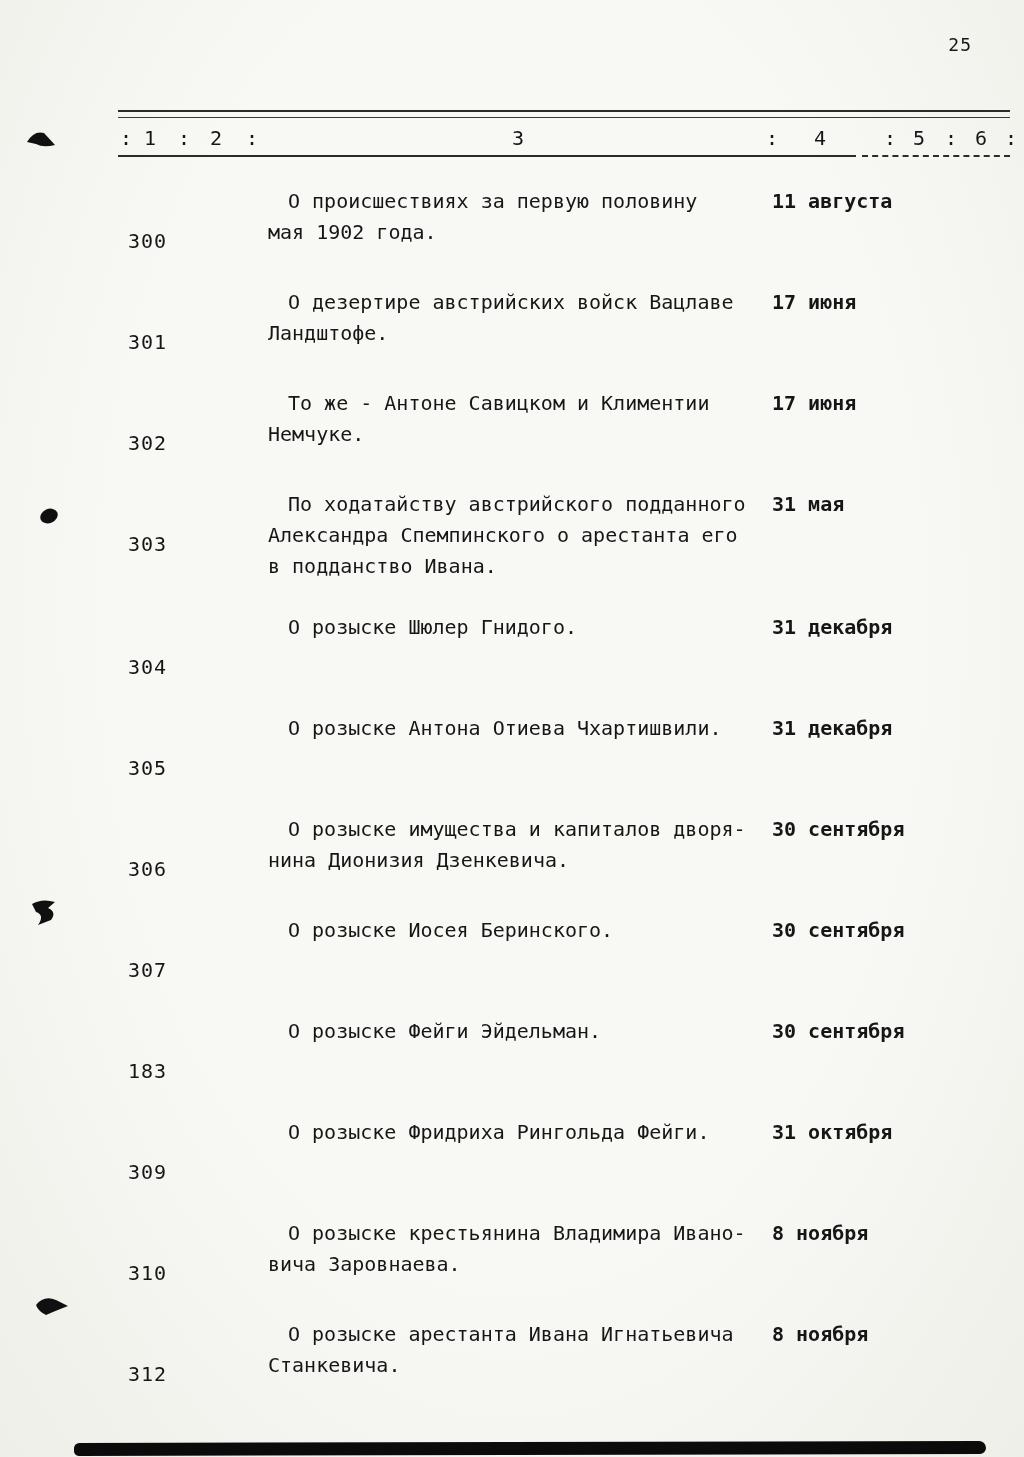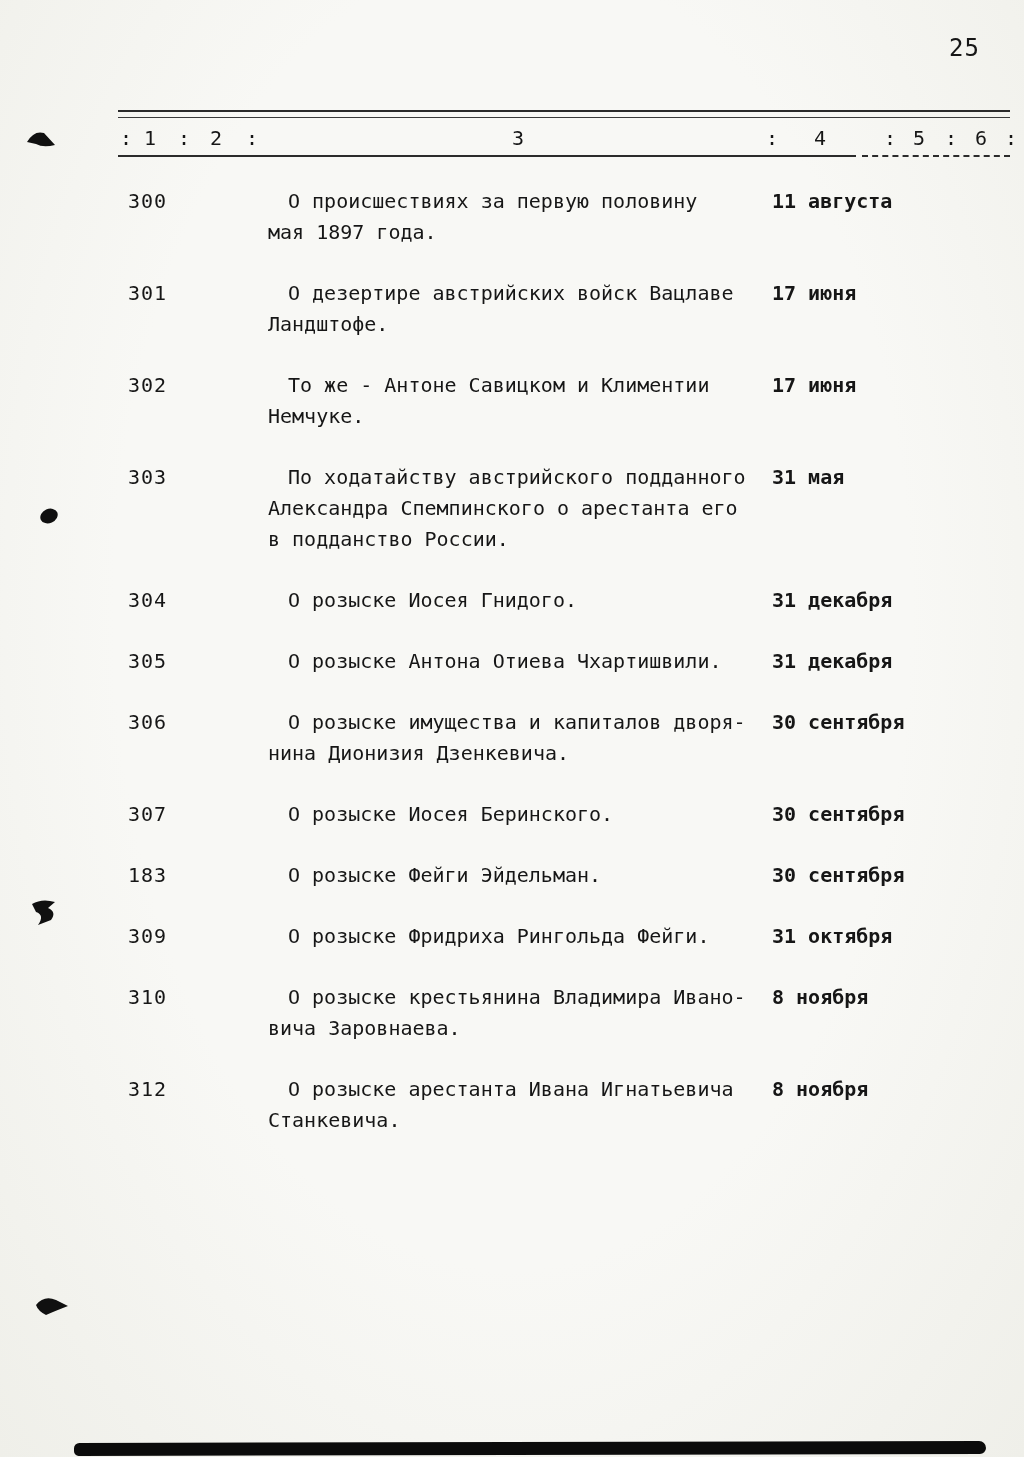--- a/index.html
+++ b/index.html
@@ -14,22 +14,22 @@
     margin: 0 auto;
     background: radial-gradient(ellipse at 50% 42%, #f8f8f5 55%, #efefe9 100%);
     overflow: hidden;
     font-family: "DejaVu Sans Mono", "Liberation Mono", monospace;
     color: #161616;
   }
 
   .page-number {
     position: absolute;
     top: 34px;
-    right: 44px;
-    font-size: 24px;
+    right: 52px;
+    font-size: 18px;
     letter-spacing: 1px;
   }
 
   
   .table-head {
     position: absolute;
     top: 110px;
     left: 118px;
     width: 892px;
   }
@@ -82,20 +82,21 @@
   .entry {
     display: grid;
     grid-template-columns: 140px minmax(502px, max-content) auto;
     margin-left: 128px;
     margin-bottom: 30px;
     font-size: 20px;
     line-height: 31px;
   }
   .entry .num {
     letter-spacing: 1px;
+    margin-top: 40px;
   }
   .entry .desc { white-space: nowrap; }
   .entry .desc .line:first-child { padding-left: 20px; }
   .entry .date {
     white-space: nowrap;
     padding-left: 2px;
     font-weight: bold;
   }
 
   
@@ -158,21 +159,21 @@
       <div class="rule-bottom"></div>
       <div class="rule-bottom-dash"></div>
     </div>
   </div>
 
   <div class="entries">
   <div class="entry">
     <div class="num">300</div>
     <div class="desc">
           <div class="line">О происшествиях за первую половину</div>
-          <div class="line">мая 1897 года.</div>
+          <div class="line">мая 1902 года.</div>
         </div>
     <div class="date">11 августа</div>
   </div>
 
   <div class="entry">
     <div class="num">301</div>
     <div class="desc">
           <div class="line">О дезертире австрийских войск Вацлаве</div>
           <div class="line">Ландштофе.</div>
         </div>
@@ -186,29 +187,29 @@
           <div class="line">Немчуке.</div>
         </div>
     <div class="date">17 июня</div>
   </div>
 
   <div class="entry">
     <div class="num">303</div>
     <div class="desc">
           <div class="line">По ходатайству австрийского подданного</div>
           <div class="line">Александра Спемпинского о арестанта его</div>
-          <div class="line">в подданство России.</div>
+          <div class="line">в подданство Ивана.</div>
         </div>
     <div class="date">31 мая</div>
   </div>
 
   <div class="entry">
     <div class="num">304</div>
     <div class="desc">
-          <div class="line">О розыске Иосея Гнидого.</div>
+          <div class="line">О розыске Шюлер Гнидого.</div>
         </div>
     <div class="date">31 декабря</div>
   </div>
 
   <div class="entry">
     <div class="num">305</div>
     <div class="desc">
           <div class="line">О розыске Антона Отиева Чхартишвили.</div>
         </div>
     <div class="date">31 декабря</div>

